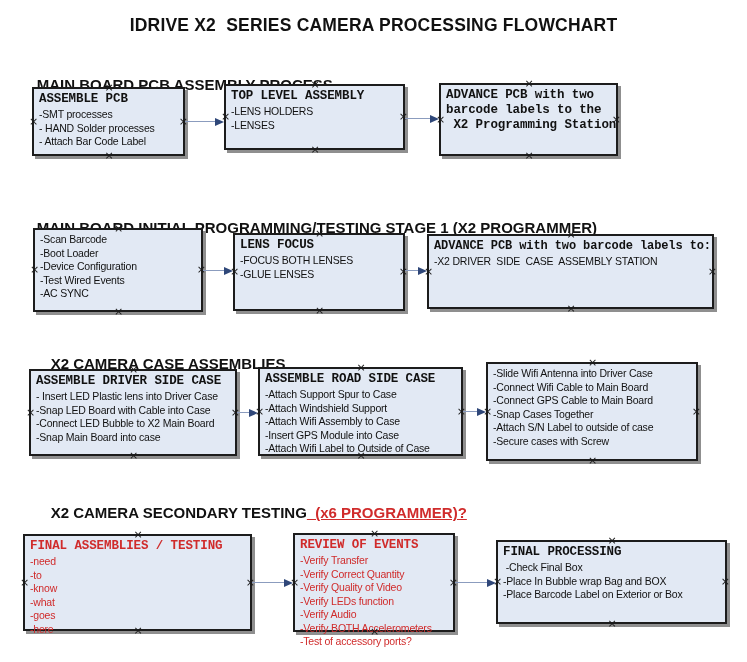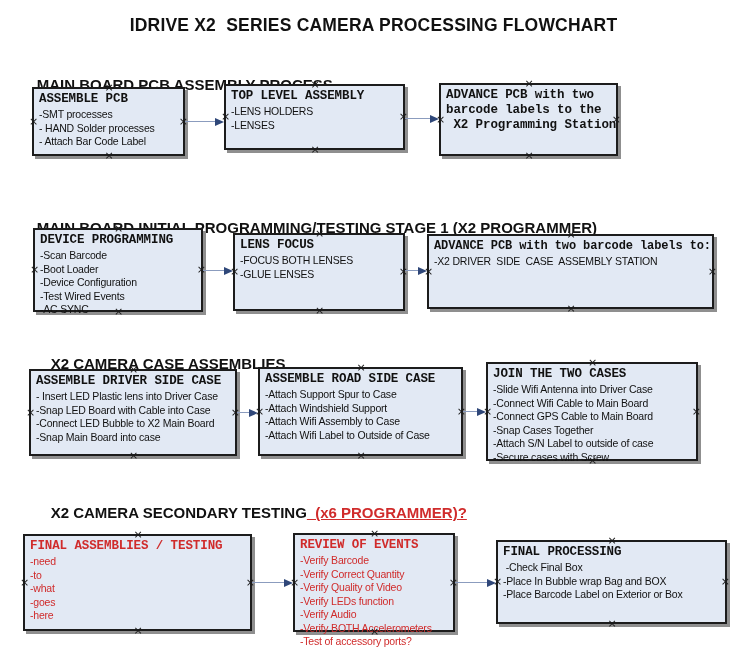--- a/index.html
+++ b/index.html
@@ -98,21 +98,20 @@
   <span class="handle h-top">×</span>
       <span class="handle h-bottom">×</span>
       <span class="handle h-left">×</span>
       <span class="handle h-right">×</span>
     </div>
 
   <div class="section-heading" style="left:20px; top:202px;">
     <span>MAIN BOARD INITIAL PROGRAMMING/TESTING STAGE 1 (X2 PROGRAMMER)</span>
   </div>
   <div class="box" style="left:33px; top:228px; width:170px; height:84px;">
-    <div class="box-title">DEVICE PROGRAMMING</div>
     <div class="box-item">-Scan Barcode</div>
     <div class="box-item">-Boot Loader</div>
     <div class="box-item">-Device Configuration</div>
     <div class="box-item">-Test Wired Events</div>
     <div class="box-item">-AC SYNC</div>
   <span class="handle h-top">×</span>
       <span class="handle h-bottom">×</span>
       <span class="handle h-left">×</span>
       <span class="handle h-right">×</span>
     </div>
@@ -158,66 +157,67 @@
     </div>
   <div class="arrow" style="left:237px; top:408px; width:21px;">
     <div class="arrow-line"></div>
     <div class="arrow-head"></div>
   </div>
   <div class="box" style="left:258px; top:367px; width:205px; height:89px;">
     <div class="box-title">ASSEMBLE ROAD SIDE CASE</div>
     <div class="box-item">-Attach Support Spur to Case</div>
     <div class="box-item">-Attach Windshield Support</div>
     <div class="box-item">-Attach Wifi Assembly to Case</div>
+    <div class="box-item">-Insert GPS Module into Case</div>
     <div class="box-item">-Attach Wifi Label to Outside of Case</div>
   <span class="handle h-top">×</span>
       <span class="handle h-bottom">×</span>
       <span class="handle h-left">×</span>
       <span class="handle h-right">×</span>
     </div>
   <div class="arrow" style="left:463px; top:407px; width:23px;">
     <div class="arrow-line"></div>
     <div class="arrow-head"></div>
   </div>
   <div class="box" style="left:486px; top:362px; width:212px; height:99px;">
-    <div class="box-title">JOIN THE TWO CASES</div>
     <div class="box-item">-Slide Wifi Antenna into Driver Case</div>
     <div class="box-item">-Connect Wifi Cable to Main Board</div>
     <div class="box-item">-Connect GPS Cable to Main Board</div>
     <div class="box-item">-Snap Cases Together</div>
     <div class="box-item">-Attach S/N Label to outside of case</div>
     <div class="box-item">-Secure cases with Screw</div>
   <span class="handle h-top">×</span>
       <span class="handle h-bottom">×</span>
       <span class="handle h-left">×</span>
       <span class="handle h-right">×</span>
     </div>
 
   <div class="section-heading" style="left:34px; top:487px;">
     <span>X2 CAMERA SECONDARY TESTING</span><span class="red-part">  (x6 PROGRAMMER)?</span>
   </div>
   <div class="box red" style="left:23px; top:534px; width:229px; height:97px;">
     <div class="box-title">FINAL ASSEMBLIES / TESTING</div>
     <div class="box-item">-need</div>
     <div class="box-item">-to</div>
+    <div class="box-item">-know</div>
     <div class="box-item">-what</div>
     <div class="box-item">-goes</div>
     <div class="box-item">-here</div>
   <span class="handle h-top">×</span>
       <span class="handle h-bottom">×</span>
       <span class="handle h-left">×</span>
       <span class="handle h-right">×</span>
     </div>
   <div class="arrow" style="left:252px; top:578px; width:41px;">
     <div class="arrow-line"></div>
     <div class="arrow-head"></div>
   </div>
   <div class="box red" style="left:293px; top:533px; width:162px; height:99px;">
     <div class="box-title">REVIEW OF EVENTS</div>
-    <div class="box-item">-Verify Barcode</div>
+    <div class="box-item">-Verify Transfer</div>
     <div class="box-item">-Verify Correct Quantity</div>
     <div class="box-item">-Verify Quality of Video</div>
     <div class="box-item">-Verify LEDs function</div>
     <div class="box-item">-Verify Audio</div>
     <div class="box-item">-Verify BOTH Accelerometers</div>
     <div class="box-item">-Test of accessory ports?</div>
   <span class="handle h-top">×</span>
       <span class="handle h-bottom">×</span>
       <span class="handle h-left">×</span>
       <span class="handle h-right">×</span>

